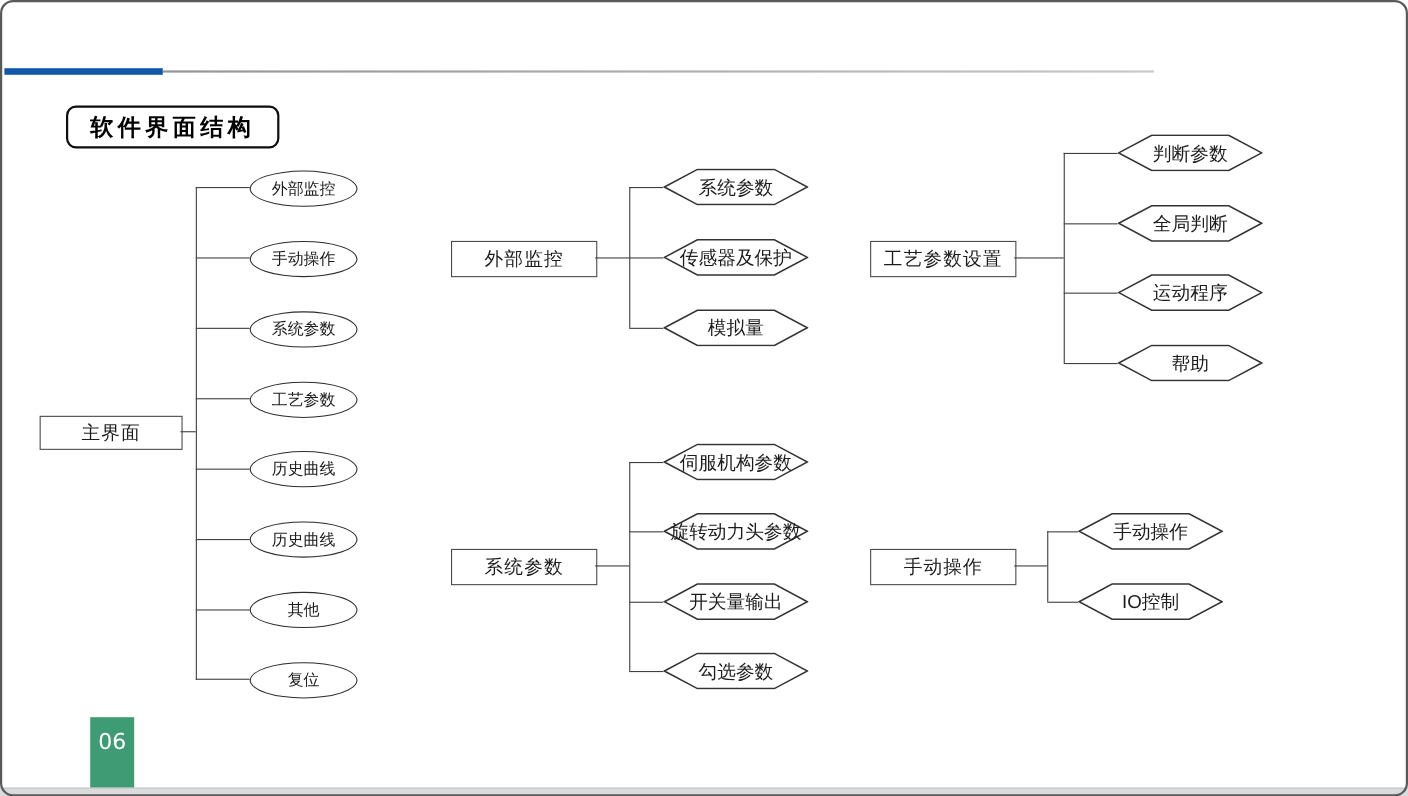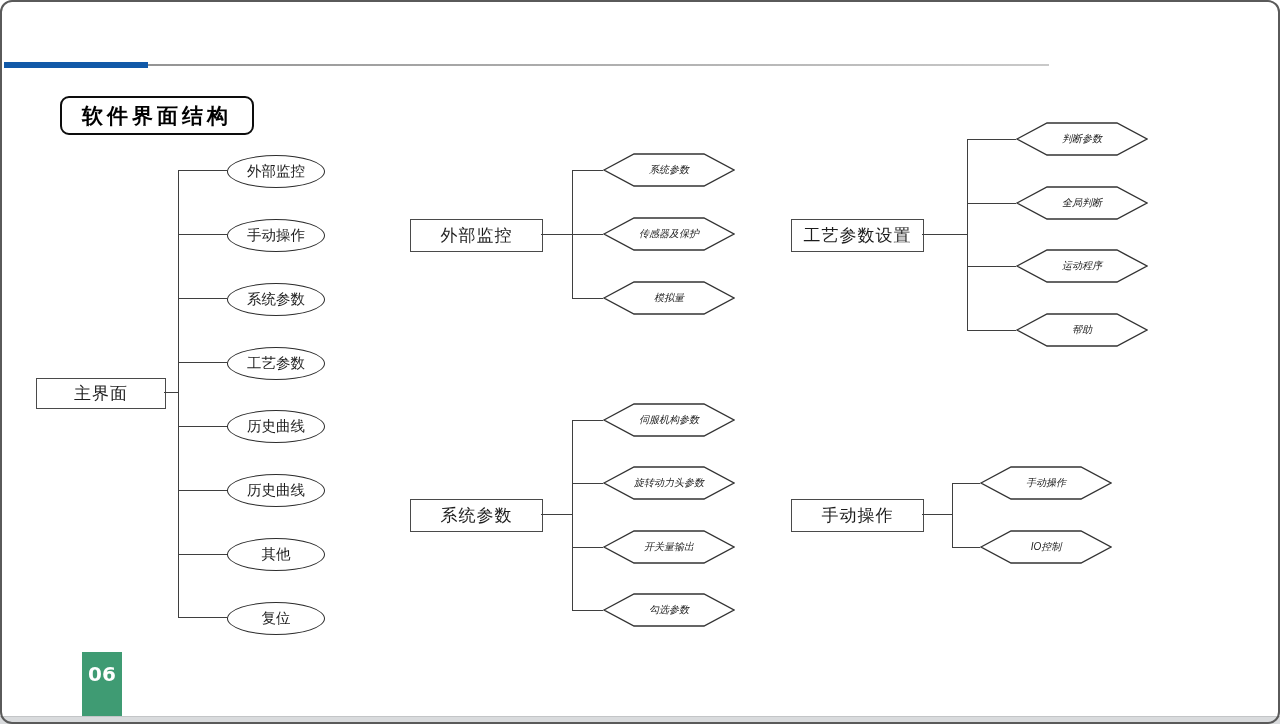--- a/index.html
+++ b/index.html
@@ -26,28 +26,28 @@
     display:flex;align-items:center;justify-content:center;
     font-size:17px;letter-spacing:1px;
   }
   .ellipse{
     position:absolute;width:96px;height:31px;border:1.5px solid #2d2d2d;border-radius:50%;
     background:#fff;display:flex;align-items:center;justify-content:center;font-size:14.5px;
   }
   .hex{position:absolute;width:132px;height:34px;}
   .hex svg{position:absolute;left:0;top:0;width:100%;height:100%;}
   .hex polygon{fill:#ffffff;stroke:#333333;stroke-width:1.4;}
-  .hex-label{position:absolute;inset:0;display:flex;align-items:center;justify-content:center;font-size:10px;font-style:italic;}
+  .hex-label{position:absolute;inset:0;display:flex;align-items:center;justify-content:center;font-size:17px;}
   
   .hline{position:absolute;height:1.4px;background:#3f3f3f;}
   .vline{position:absolute;width:1.4px;background:#3f3f3f;}
   
   .page-num{
     position:absolute;left:82px;top:652px;width:40px;height:65px;background:#3f9b73;
-    color:#ffffff;font-size:20px;font-weight:700;display:flex;justify-content:center;
+    color:#ffffff;font-size:20px;font-weight:400;display:flex;justify-content:center;
     padding-top:10px;box-sizing:border-box;font-family:"DejaVu Sans",sans-serif;
   }
   .footer-strip{position:absolute;left:0;top:716px;width:1280px;height:8px;background:#d9dbdd;border-top:1px solid #c3c5c7;box-sizing:border-box;}
 </style>
 </head>
 <body>
 
 <div class="frame"></div>
 
 <div class="hdr-blue"></div>

